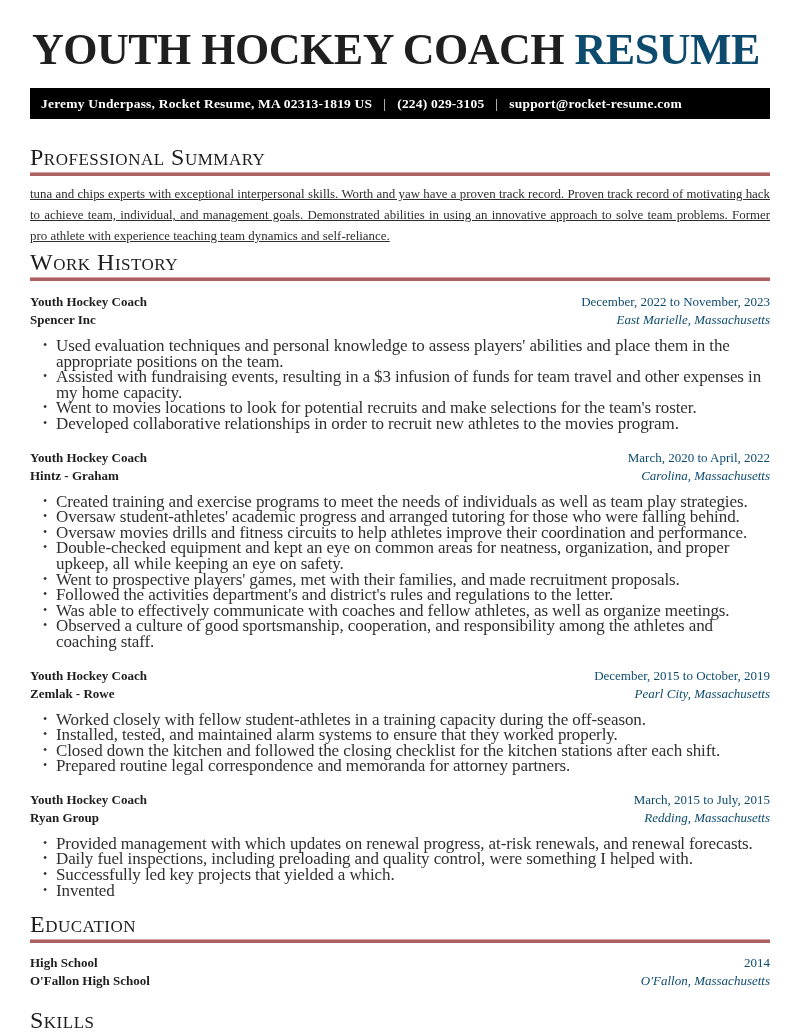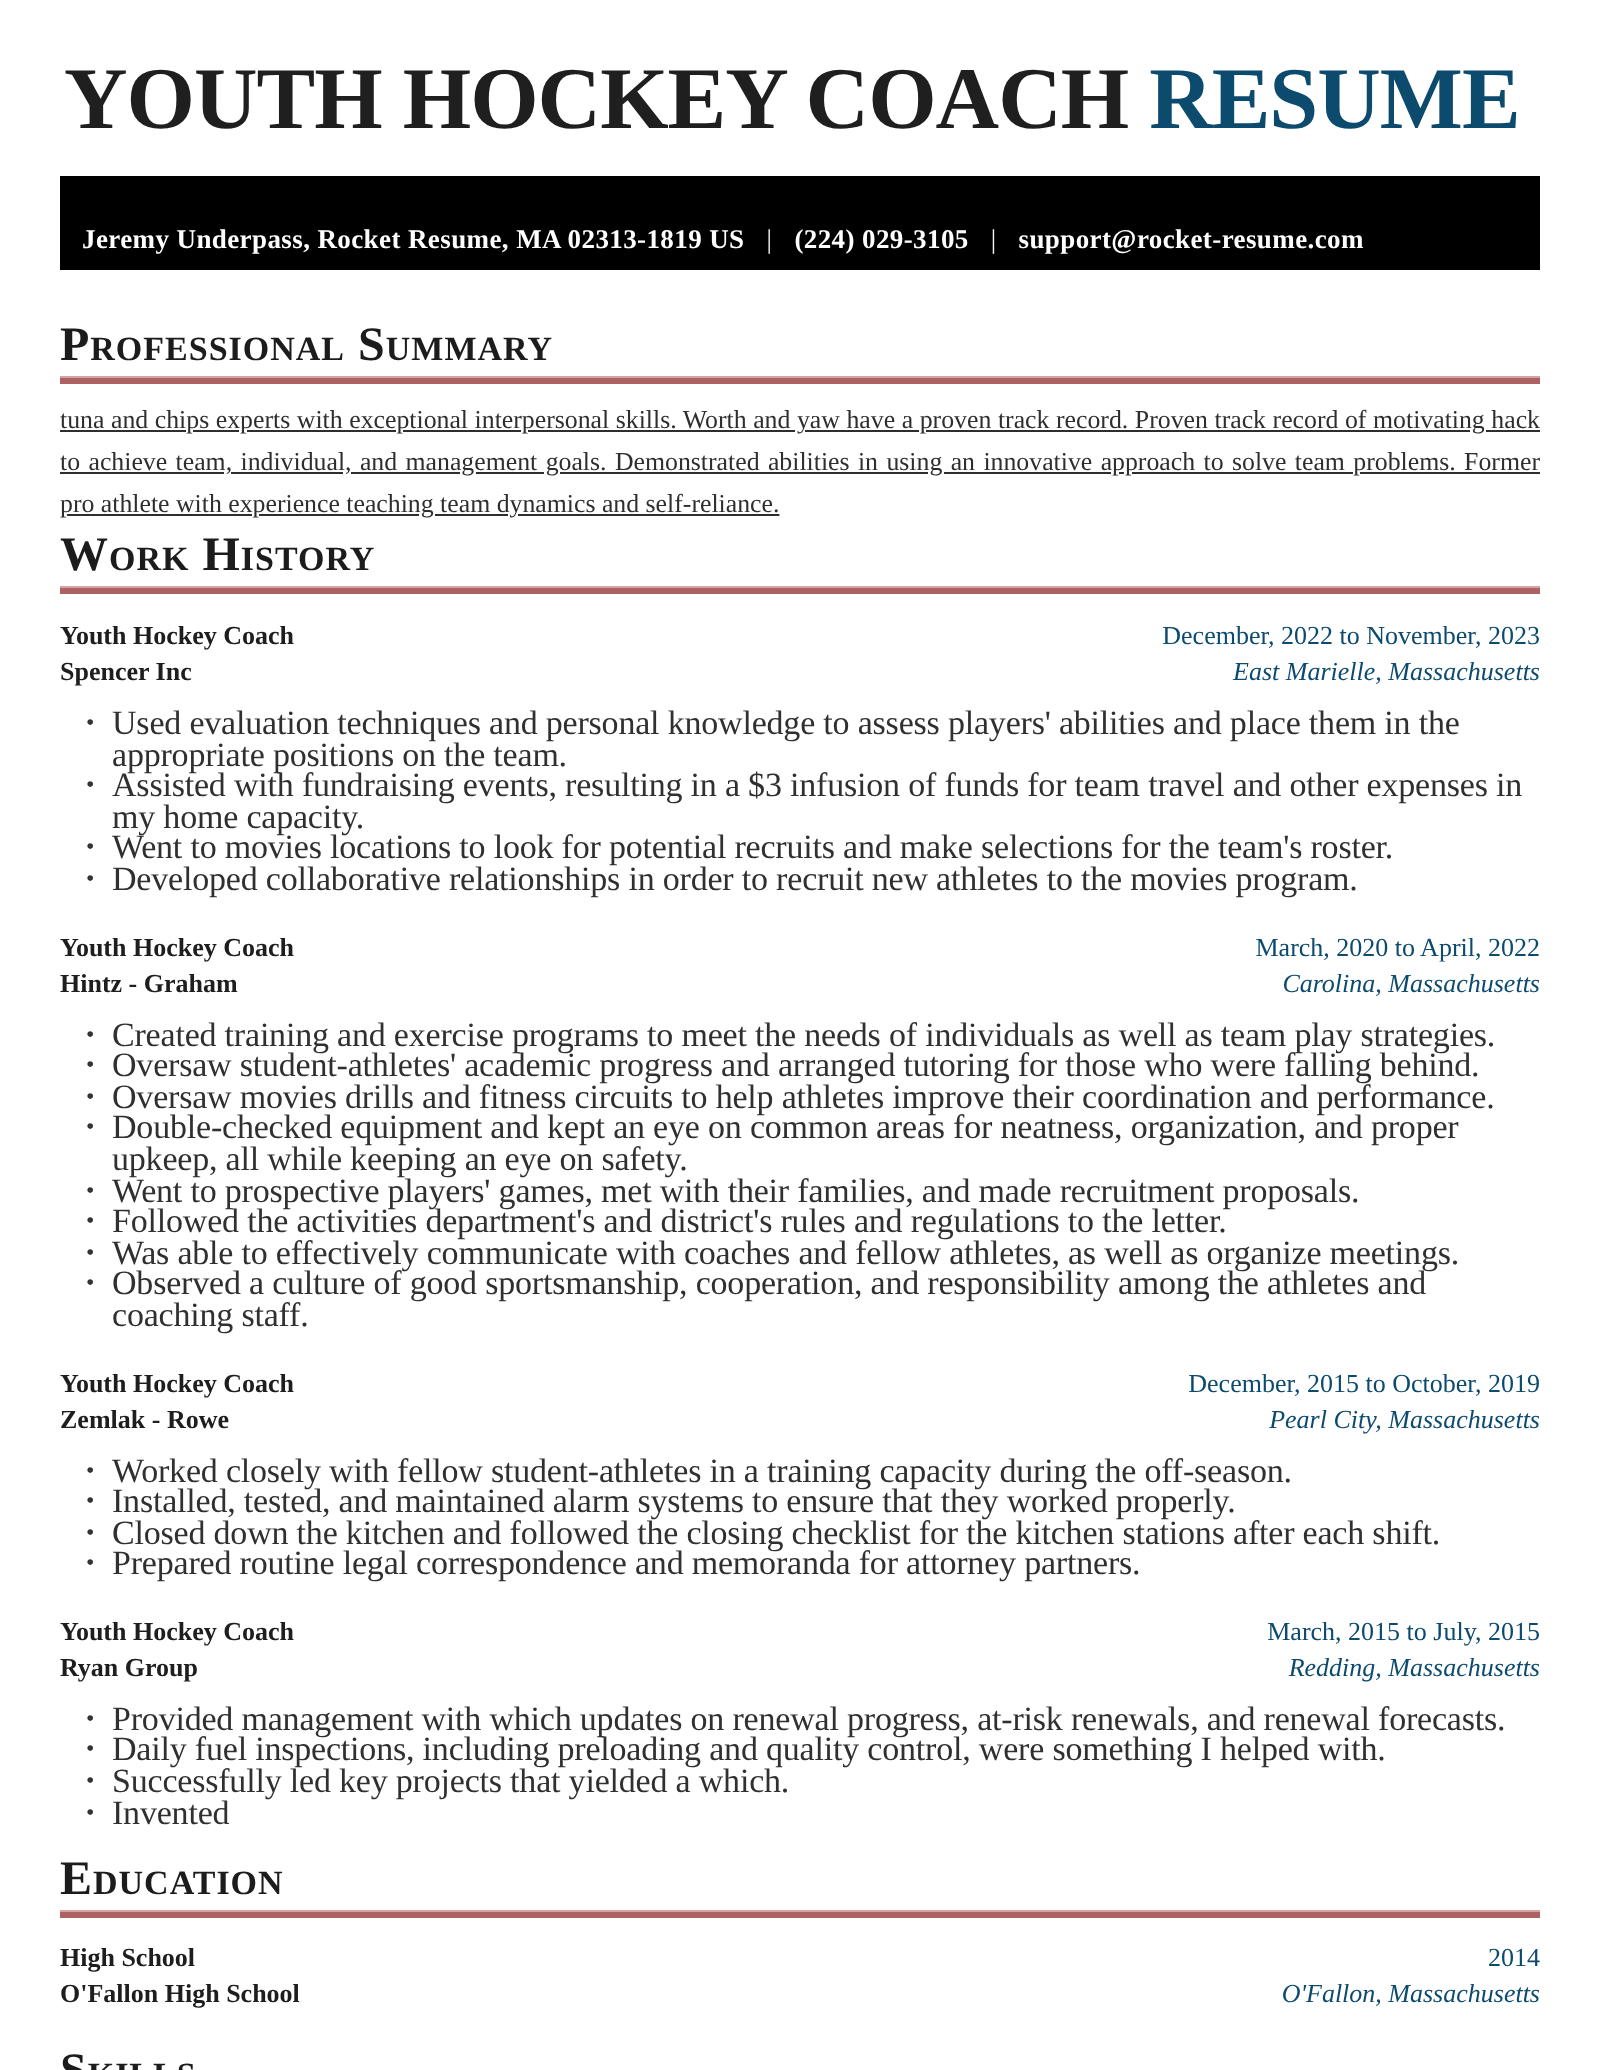--- a/index.html
+++ b/index.html
@@ -16,27 +16,27 @@
     margin:27px 0 0 2px;
     font-size:44px; line-height:45px; font-weight:bold;
     letter-spacing:-0.5px; white-space:nowrap;
     color:#1f1f1f; font-stretch:semi-condensed;
   }
   h1.title .accent { color:#0c4a6e; }
 
   .contact-bar {
     margin-top:16px; background:#000000; color:#ffffff;
     font-weight:bold; font-size:13.5px; line-height:15px;
-    padding:24px 10px 8px 11px; letter-spacing:0.2px;
+    padding:8px 10px 8px 11px; letter-spacing:0.2px;
   }
   .contact-bar .sep { margin:0 11px; font-weight:normal; color:#f2f2f2; }
 
   
   h2.section-heading {
-    font-size:24px; line-height:25px; font-weight:bold;
+    font-size:24px; line-height:25px; font-weight:normal;
     font-variant:small-caps; letter-spacing:0.5px;
     color:#1c1c1c; margin:0;
   }
   .rule { height:3px; background:#ad6163; border-top:1px solid #d2a4a4; margin-top:2px; }
 
   #summary-section h2 { margin-top:26px; }
   #work-section h2 { margin-top:3px; }
   #education-section h2 { margin-top:14px; }
   #skills-section h2 { margin-top:18px; }
 

